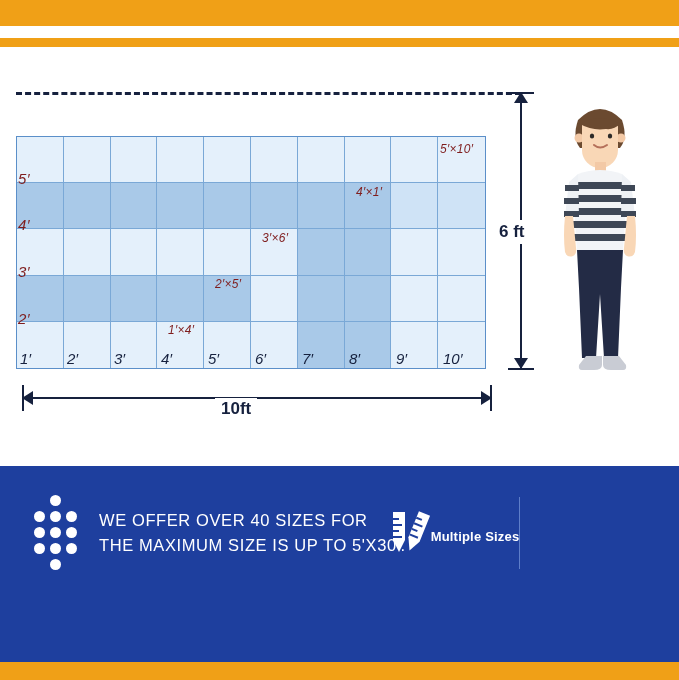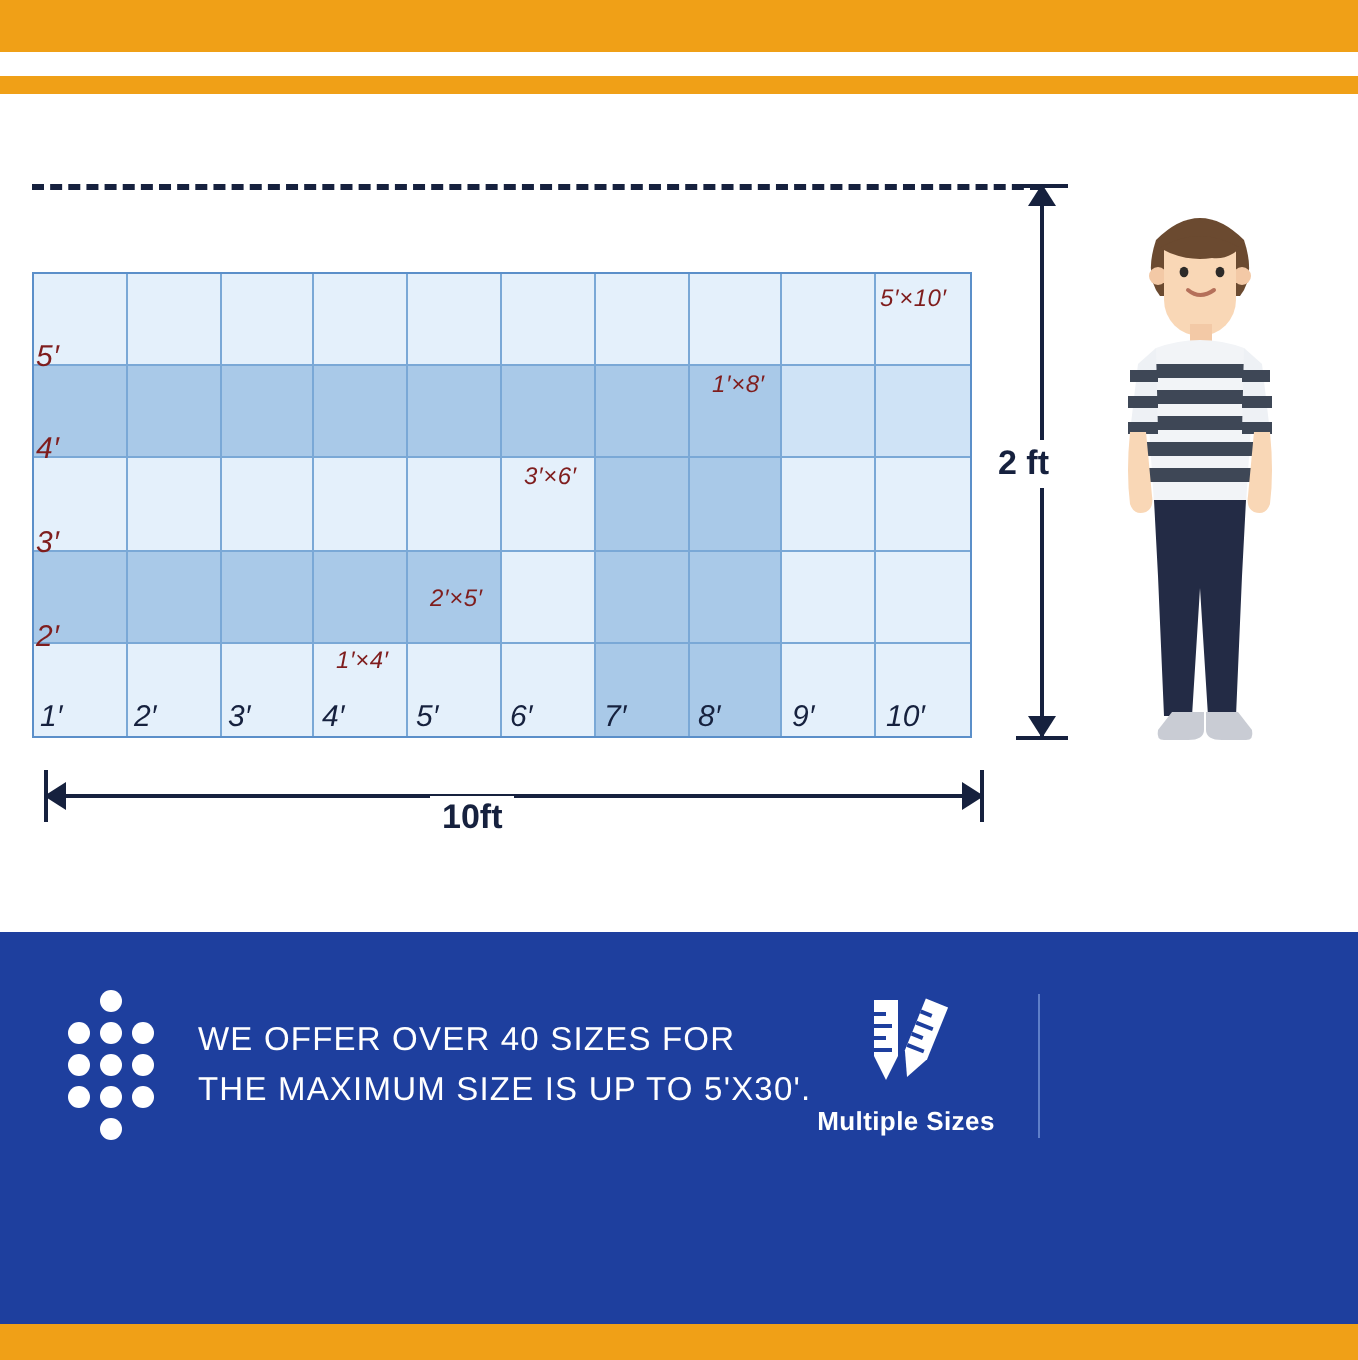--- a/index.html
+++ b/index.html
@@ -142,21 +142,21 @@
     color:#ffffff;
     font-size:16.5px;
     line-height:25px;
     letter-spacing:.6px;
     width:300px;
   }
   .claim div { white-space:nowrap; }
 
   .feature {
     width:108px;
-    display:flex; flex-direction:column; align-items:center; justify-content:center;
+    display:flex; flex-direction:row; align-items:center; justify-content:center;
     color:#fff;
   }
   .feature .fi { height:48px; display:flex; align-items:center; }
   .feature .flabel {
     font-size:13px; font-weight:bold; letter-spacing:.2px; margin-top:8px;
     white-space:nowrap;
   }
   .divider { width:1px; height:72px; background:#5e7ec9; margin:0 12px; }
 
   .banner-title {
@@ -233,23 +233,23 @@
     <div class="cell"></div>
     <div class="cell"></div>
     <div class="cell"></div>
     <div class="cell c-dark"></div>
     <div class="cell c-dark"></div>
     <div class="cell"></div>
     <div class="cell"></div>
   </div>
 
   <span class="size-label" style="left:168px; top:263px;">1′×4′</span>
-  <span class="size-label" style="left:215px; top:232px;text-align:right;">2′×5′</span>
+  <span class="size-label" style="left:215px; top:217px;text-align:right;">2′×5′</span>
   <span class="size-label" style="left:262px; top:171px;">3′×6′</span>
-  <span class="size-label" style="left:356px; top:125px;">1′×8′</span>
+  <span class="size-label" style="left:356px; top:125px;">4′×1′</span>
   <span class="size-label" style="left:440px; top:82px;">5′×10′</span>
 
   <span class="size-label" style="left:18px; top:110px; font-size:15px;">5′</span>
   <span class="size-label" style="left:18px; top:156px; font-size:15px;">4′</span>
   <span class="size-label" style="left:18px; top:203px; font-size:15px;">3′</span>
   <span class="size-label" style="left:18px; top:250px; font-size:15px;">2′</span>
 
   <div class="xlabels">
     <span>1′</span>
     <span>2′</span>
@@ -261,21 +261,21 @@
     <span>8′</span>
     <span>9′</span>
     <span>10′</span>
   </div>
 
   <div class="vcap-top"></div>
   <div class="vcap-bot"></div>
   <div class="vline"></div>
   <div class="varrow-up"></div>
   <div class="varrow-dn"></div>
-  <div class="vlabel">2 ft</div>
+  <div class="vlabel">6 ft</div>
 
   <div class="hcap-l"></div>
   <div class="hcap-r"></div>
   <div class="hline"></div>
   <div class="harrow-l"></div>
   <div class="harrow-r"></div>
   <div class="hlabel">10ft</div>
 
   <div class="person">
     <svg width="110" height="310" viewBox="0 0 110 310">

